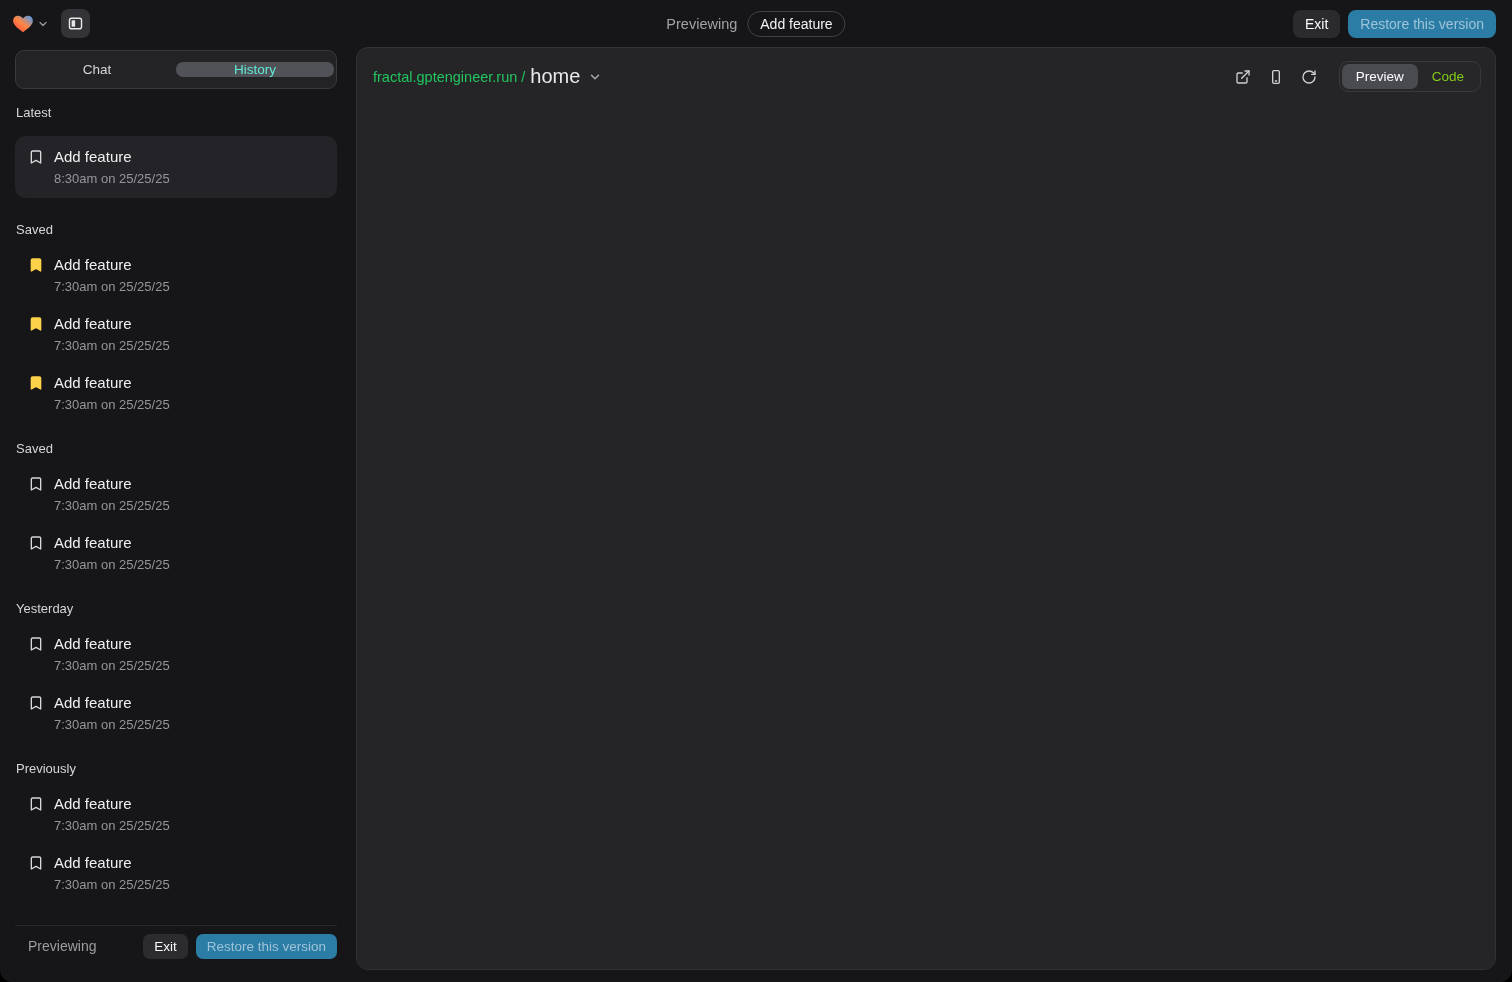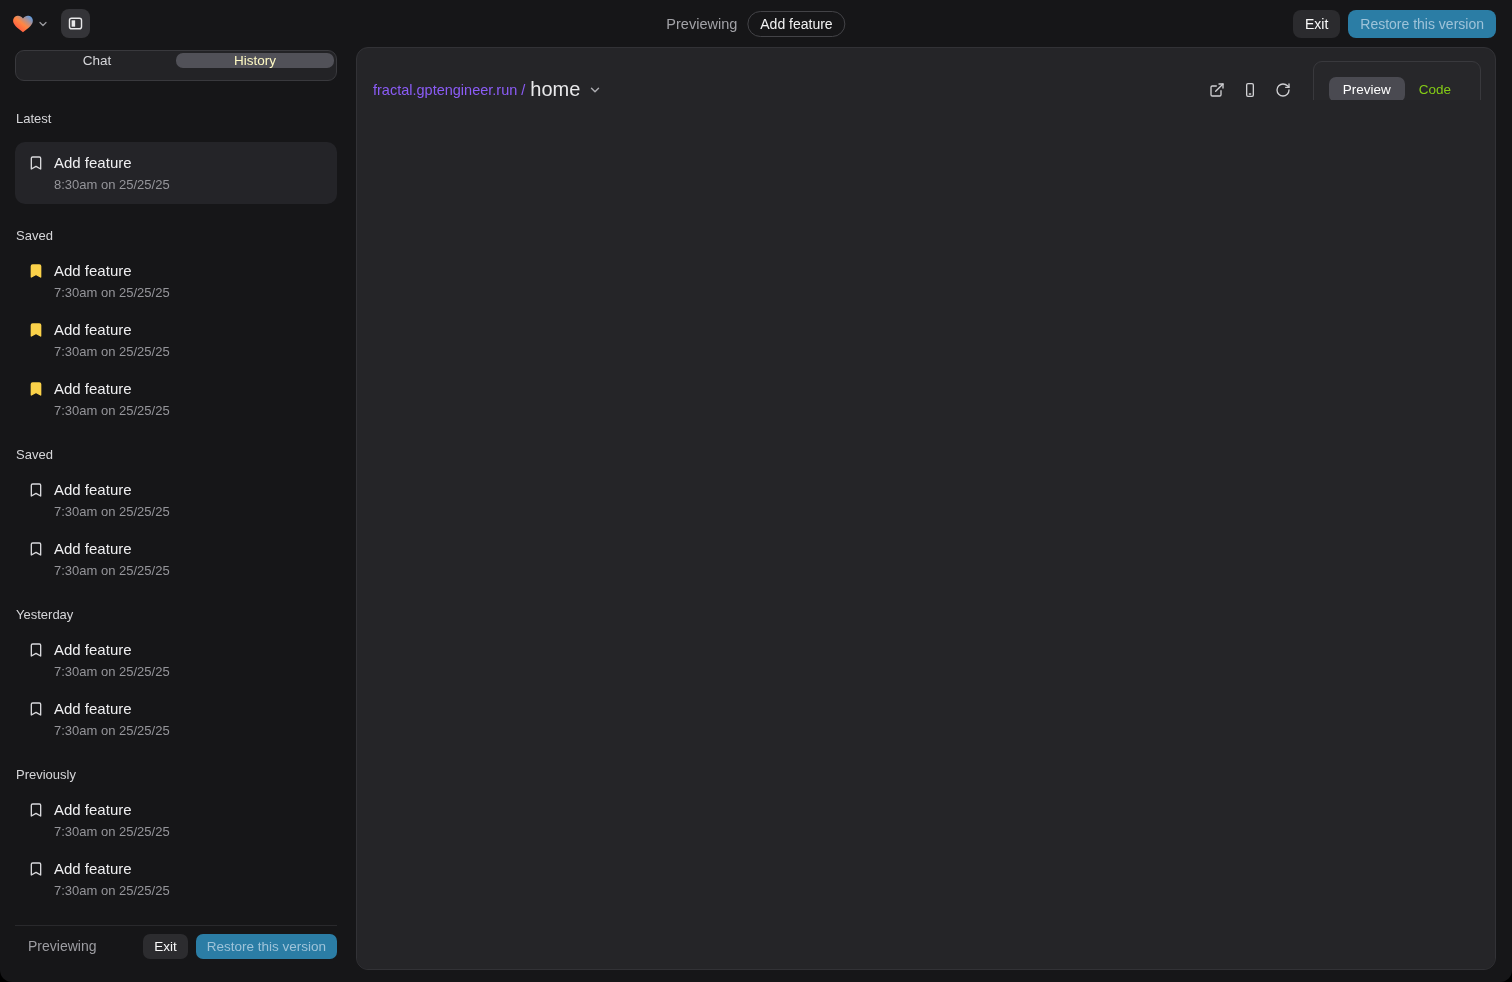--- a/index.html
+++ b/index.html
@@ -42,33 +42,33 @@
     background: #2b7da5; color: #9ec3d9; font-size: 14px; font-weight: 500;
     padding: 6px 12px; border-radius: 8px;
   }
 
   
   .sidebar {
     position: absolute; left: 15px; top: 50px; width: 322px; bottom: 16px;
     overflow: hidden;
   }
   .side-tabs {
-    display: flex; height: 31px; background: #232326; border: 1px solid #39393d;
-    border-radius: 9px; padding: 2px; align-items: flex-start;
+    display: flex; height: 39px; background: #232326; border: 1px solid #39393d;
+    border-radius: 9px; padding: 2px; align-items: center;
   }
   .side-tab {
     flex: 1; display: flex; align-items: center; justify-content: center;
     font-size: 13.5px; color: #d6d6da; border-radius: 7px; cursor: pointer;
     background: transparent; border: none; font-family: inherit;
   }
-  .side-tab.active { background: #515158; color: #fef9c3; }
+  .side-tab.active { background: #515158; color: #5eead4; }
 
   .history-list { position: absolute; top: 31px; left: 0; right: 0; bottom: 41px; overflow: hidden; }
   .section { margin-top: 28px; }
-  .section.latest { margin-top: 30px; }
+  .section.latest { margin-top: 24px; }
   .section.latest + .section { margin-top: 24px; }
   .section-label { font-size: 13px; color: #d6d6d9; padding-left: 1px; }
 
   .hitem {
     display: flex; align-items: flex-start; gap: 10px; margin-top: 18px;
     padding: 0 0 0 13px; cursor: pointer;
   }
   .hitem + .hitem { margin-top: 19px; }
   .hitem.card {
     margin-top: 16px; background: #242428; border-radius: 10px;
@@ -89,32 +89,32 @@
   .footer-restore { background: #2b7da5; color: #9ec3d9; font-size: 13.5px; font-weight: 500; padding: 5px 11px; border-radius: 7px; }
 
   
   .main-panel {
     position: absolute; left: 356px; top: 47px; right: 16px; bottom: 12px;
     background: #252528; border: 1px solid #323236; border-radius: 12px;
     overflow: hidden;
   }
   .panel-header { display: flex; align-items: center; padding: 13px 14px 13px 16px; }
   .url-bar { display: flex; align-items: center; gap: 5px; cursor: pointer; }
-  .url-prefix { font-size: 14.5px; color: #8b5cf6; }
+  .url-prefix { font-size: 14.5px; color: #22c55e; }
   .url-current { font-size: 20px; color: #e9e9eb; font-weight: 500; }
   .url-chevron { width: 14px; height: 14px; color: #a8a8ac; margin-left: 3px; }
   .panel-actions { margin-left: auto; display: flex; align-items: center; gap: 7px; }
   .icon-btn {
     width: 26px; height: 26px; display: flex; align-items: center; justify-content: center;
     background: transparent; border: none; color: #d0d0d3; cursor: pointer;
   }
   .icon-btn svg { width: 16px; height: 16px; }
   .view-tabs {
     margin-left: 10px; display: flex; background: #27272a; border: 1px solid #39393d;
-    border-radius: 9px; padding: 15px;
+    border-radius: 9px; padding: 2px;
   }
   .view-tab {
     padding: 5px 14px; font-size: 13.5px; color: #84cc16; border-radius: 7px;
     background: transparent; border: none; cursor: pointer; font-family: inherit; font-weight: 500;
   }
   .view-tab.active { background: #4a4a51; color: #ffffff; }
   .preview-viewport { position: absolute; top: 52px; left: 0; right: 0; bottom: 0; background: #252528; }
 </style>
 </head>
 <body>

